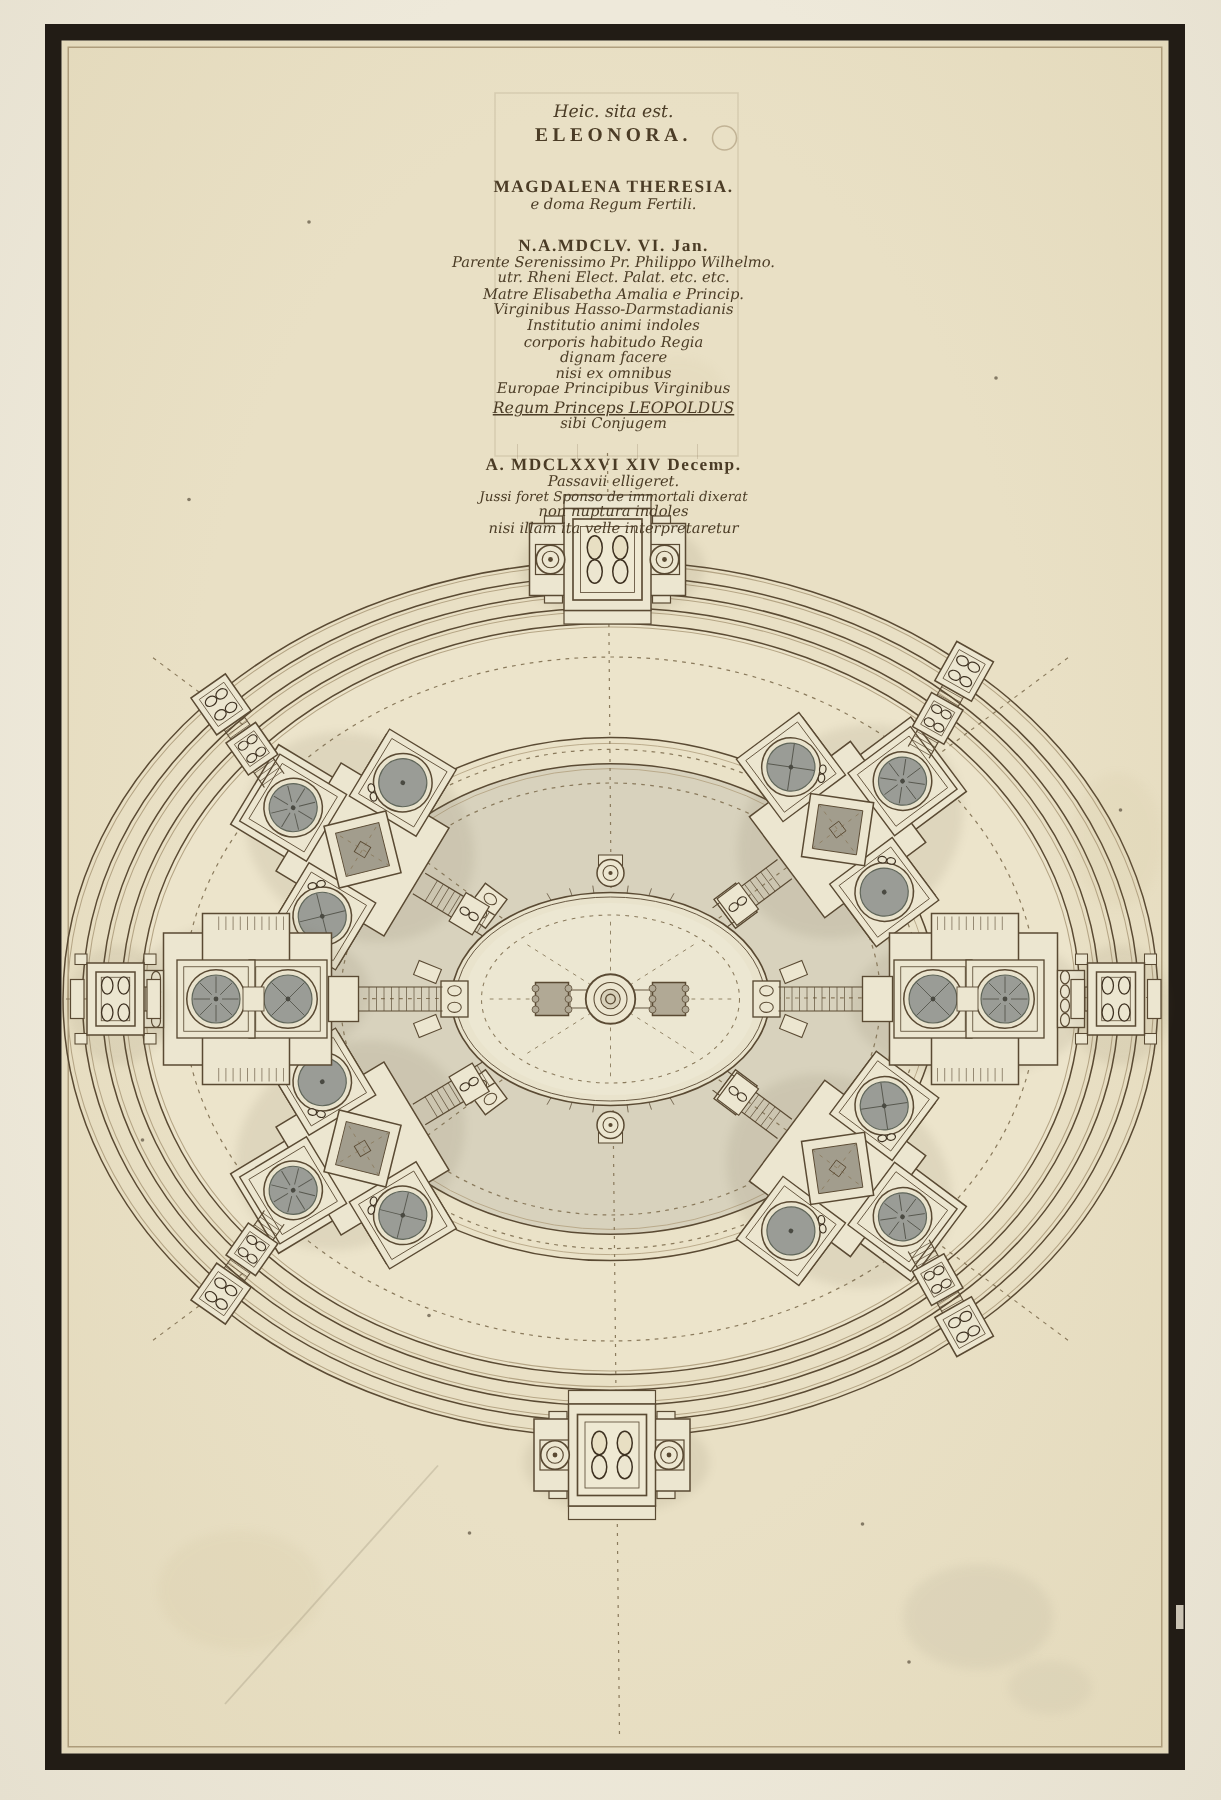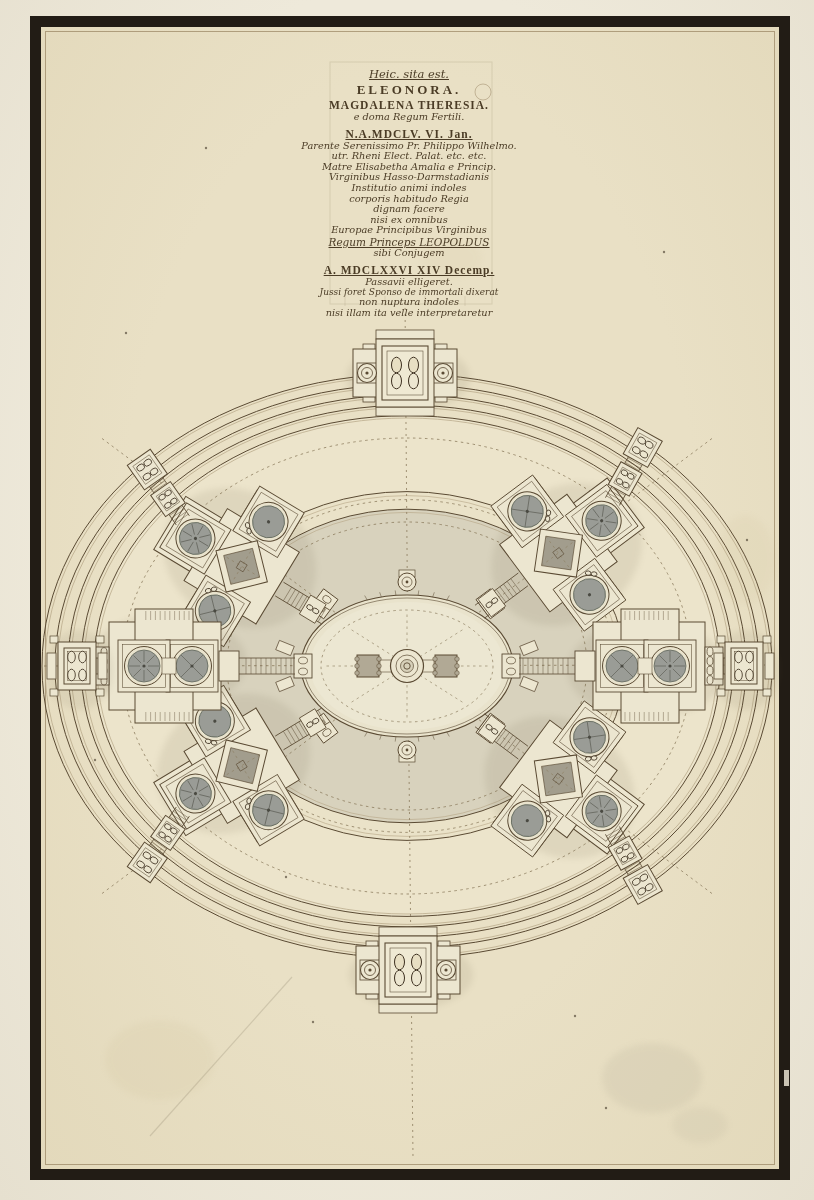--- a/index.html
+++ b/index.html
@@ -10,24 +10,24 @@
        background:radial-gradient(ellipse at 50% 45%, #eee9da 60%, #e6e0cf 100%);}
   #sheet{position:absolute;left:30px;top:16px;width:760px;height:1164px;
        box-sizing:border-box;border:11px solid #221c15;
        background:radial-gradient(ellipse at 50% 46%, #e9e0c5 55%, #e3d9bb 100%);}
   #sheet::before{content:"";position:absolute;inset:4px;
        border:1px solid rgba(130,105,70,.55);pointer-events:none;}
   #plan-svg{position:absolute;left:0;top:0;width:814px;height:1200px;}
   #inscription{position:absolute;left:299px;top:67px;width:220px;
        text-align:center;color:#4b3c26;}
   #inscription div{white-space:nowrap;}
-  .l-script{font:italic 11.5px/14px "DejaVu Serif",serif;text-decoration:underline;}
+  .l-script{font:italic 11.5px/14px "DejaVu Serif",serif;}
   .l-caps-large{font:bold 13px/17px "Liberation Serif",serif;letter-spacing:3px;}
-  .l-caps{font:bold 11.5px/14px "Liberation Serif",serif;letter-spacing:1px;}
-  .l-caps.gap, .l-script-mixed.gap{margin-top:4px;text-decoration:underline;}
+  .l-caps{font:bold 11.5px/14px "Liberation Serif",serif;letter-spacing:1px;margin-top:20px;}
+  .l-caps.gap, .l-script-mixed.gap{margin-top:14px;}
   .l-script-small{font:italic 9.8px/10.6px "DejaVu Serif",serif;}
   .l-script-tiny{font:italic 9px/10px "DejaVu Serif",serif;}
   .l-script-mixed{font:italic 10.5px/12px "DejaVu Serif",serif;text-decoration:underline;}
 </style>
 </head>
 <body>
 
 <div id="mount">
   <div id="sheet"></div>
   <svg id="plan-svg" viewBox="0 0 814 1200">

